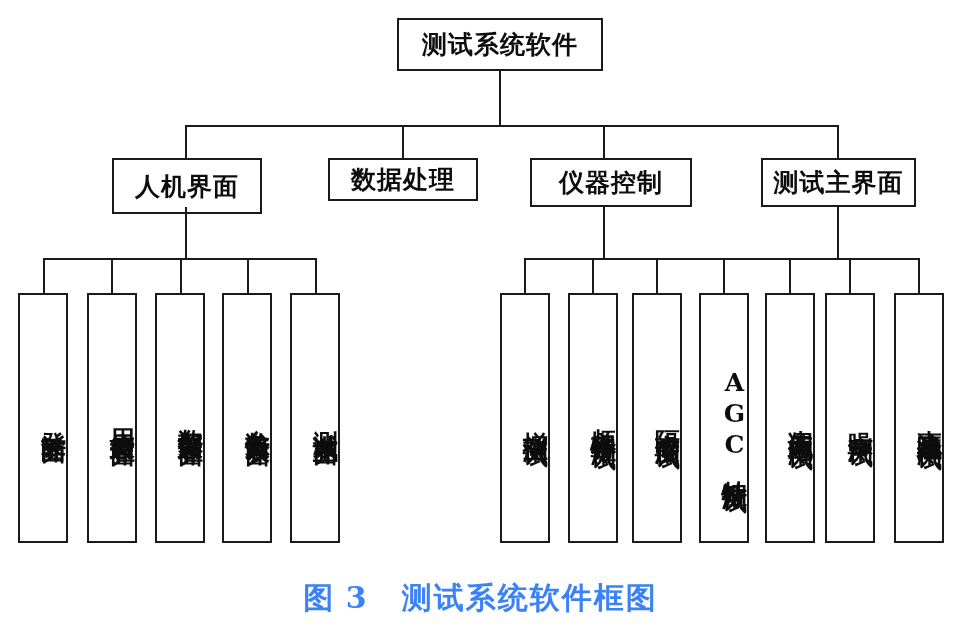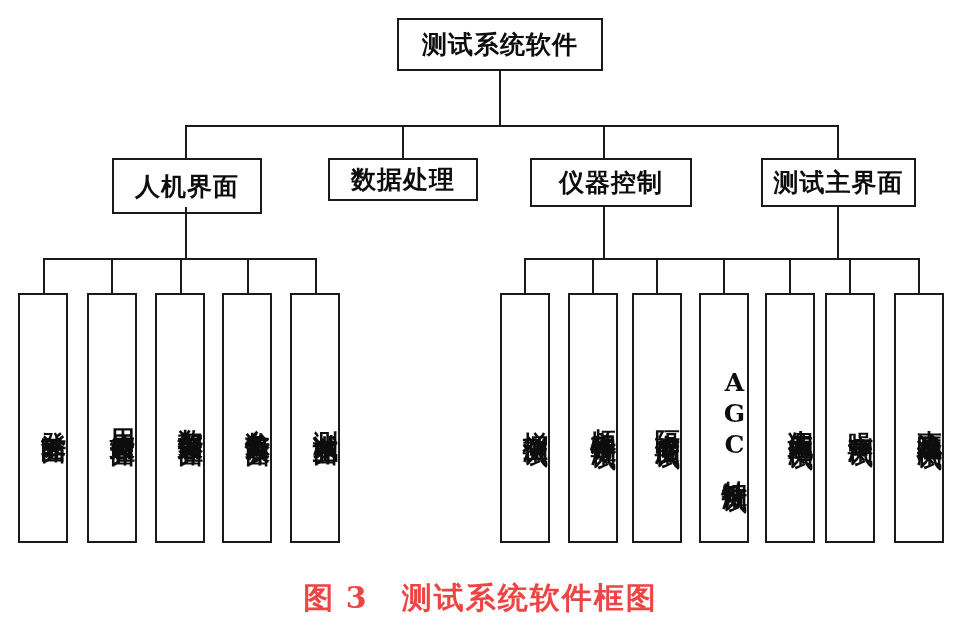--- a/index.html
+++ b/index.html
@@ -58,21 +58,21 @@
   .ln.h{ height:2px; }
 
   #caption{
     position:absolute;
     left:0;
     top:578px;
     width:961px;
     text-align:center;
     font-size:30px;
     font-weight:600;
-    color:#ef4444;
+    color:#3b82f6;
     letter-spacing:2px;
     font-family:"DejaVu Serif","Liberation Serif",serif;
   }
   .cap-num{ letter-spacing:1px; }
   .cap-gap{ display:inline-block; width:34px; }
 </style>
 </head>
 <body>
 
 <div id="figure">

